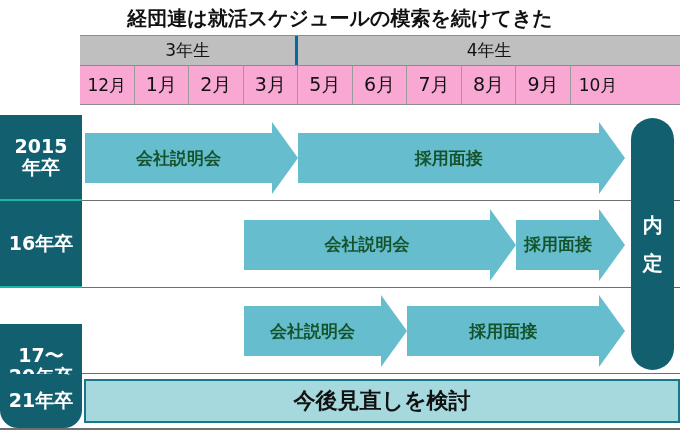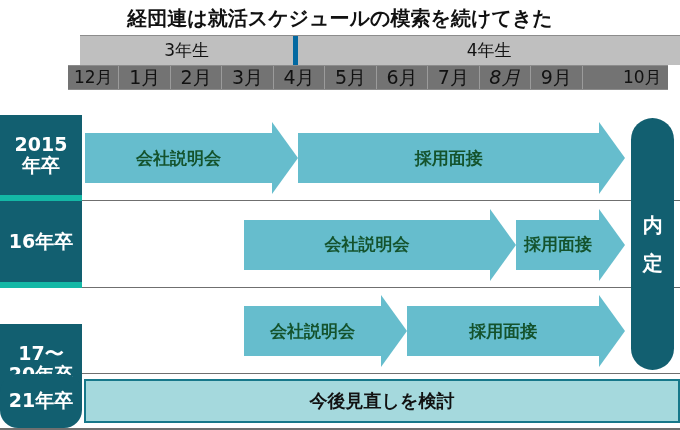--- a/index.html
+++ b/index.html
@@ -47,64 +47,64 @@
     box-sizing: border-box;
   }
   .grade-cell {
     height: 100%;
     display: flex;
     align-items: center;
     justify-content: center;
     font-size: 17px;
     color: #111111;
     box-sizing: border-box;
-    border-right: 5px solid #0369a1;
+    border-right: 3px solid #0369a1;
   }
   .grade-cell:last-child { border-right: none; }
 
   .header-month-row {
     position: absolute;
-    left: 68px;
+    left: 80px;
     top: 65px;
     width: 600px;
-    height: 25px;
-    display: flex;
-    background: #737373;
+    height: 40px;
+    display: flex;
+    background: #f9a8d4;
     box-sizing: border-box;
     border-top: 1px solid #8c8c8c;
     border-bottom: 1px solid #8c8c8c;
   }
   .month-cell {
     height: 100%;
     display: flex;
     align-items: center;
     justify-content: center;
     font-size: 19px;
     color: #111111;
     box-sizing: border-box;
     border-right: 1px solid #9b9b9b;
   }
-  .month-cell:last-child { border-right: none; margin-left: 34px; }
+  .month-cell:last-child { border-right: none; }
 
   
   .row-label {
     position: absolute;
     left: 0;
     width: 82px;
     background: #125f70;
     color: #ffffff;
     font-size: 19px;
     font-weight: bold;
     display: flex;
     align-items: center;
     justify-content: center;
     text-align: center;
     line-height: 1.12;
     box-sizing: border-box;
-    border-bottom: 6px solid #14b8a6;
+    border-bottom: 2px solid #14b8a6;
     white-space: pre-line;
   }
 
   
   .row-band {
     position: absolute;
     left: 82px;
     width: 598px;
     background: #ffffff;
     box-sizing: border-box;
@@ -156,21 +156,21 @@
 
   
   .full-bar {
     position: absolute;
     background: #a5d9dd;
     border: 2px solid #17788a;
     box-sizing: border-box;
     display: flex;
     align-items: center;
     justify-content: center;
-    font-size: 18px;
+    font-size: 22px;
     font-weight: bold;
     color: #111111;
   }
 
   .frame-bottom {
     position: absolute;
     left: 0;
     top: 428px;
     width: 680px;
     height: 2px;
@@ -186,25 +186,24 @@
 
   <div class="header-grade-row">
       <div class="grade-cell" style="width: 218.182px;">3年生</div>
       <div class="grade-cell" style="width: 381.818px;">4年生</div>
     </div>
   <div class="header-month-row">
       <div class="month-cell" style="width: 54.5455px; font-size: 17px;">12月</div>
       <div class="month-cell" style="width: 54.5455px;">1月</div>
       <div class="month-cell" style="width: 54.5455px;">2月</div>
       <div class="month-cell" style="width: 54.5455px;">3月</div>
-      <div class="month-cell" style="width: 54.5455px;">4月</div>
       <div class="month-cell" style="width: 54.5455px;">5月</div>
       <div class="month-cell" style="width: 54.5455px;">6月</div>
       <div class="month-cell" style="width: 54.5455px;">7月</div>
-      <div class="month-cell" style="width: 54.5455px; font-style: italic;">8月</div>
+      <div class="month-cell" style="width: 54.5455px;">8月</div>
       <div class="month-cell" style="width: 54.5455px;">9月</div>
       <div class="month-cell" style="width: 54.5455px; font-size: 17px;">10月</div>
     </div>
 
   <div id="rows-layer">
       <div class="row-label" style="top: 115px; height: 86px;">2015
 年卒</div>
       <div class="row-band" style="top: 115px; height: 86px;"></div>
       <div class="arrow" style="left: 85px; top: 133px; width: 187.182px; height: 50px;">
         <span class="arrow-label">会社説明会</span>

